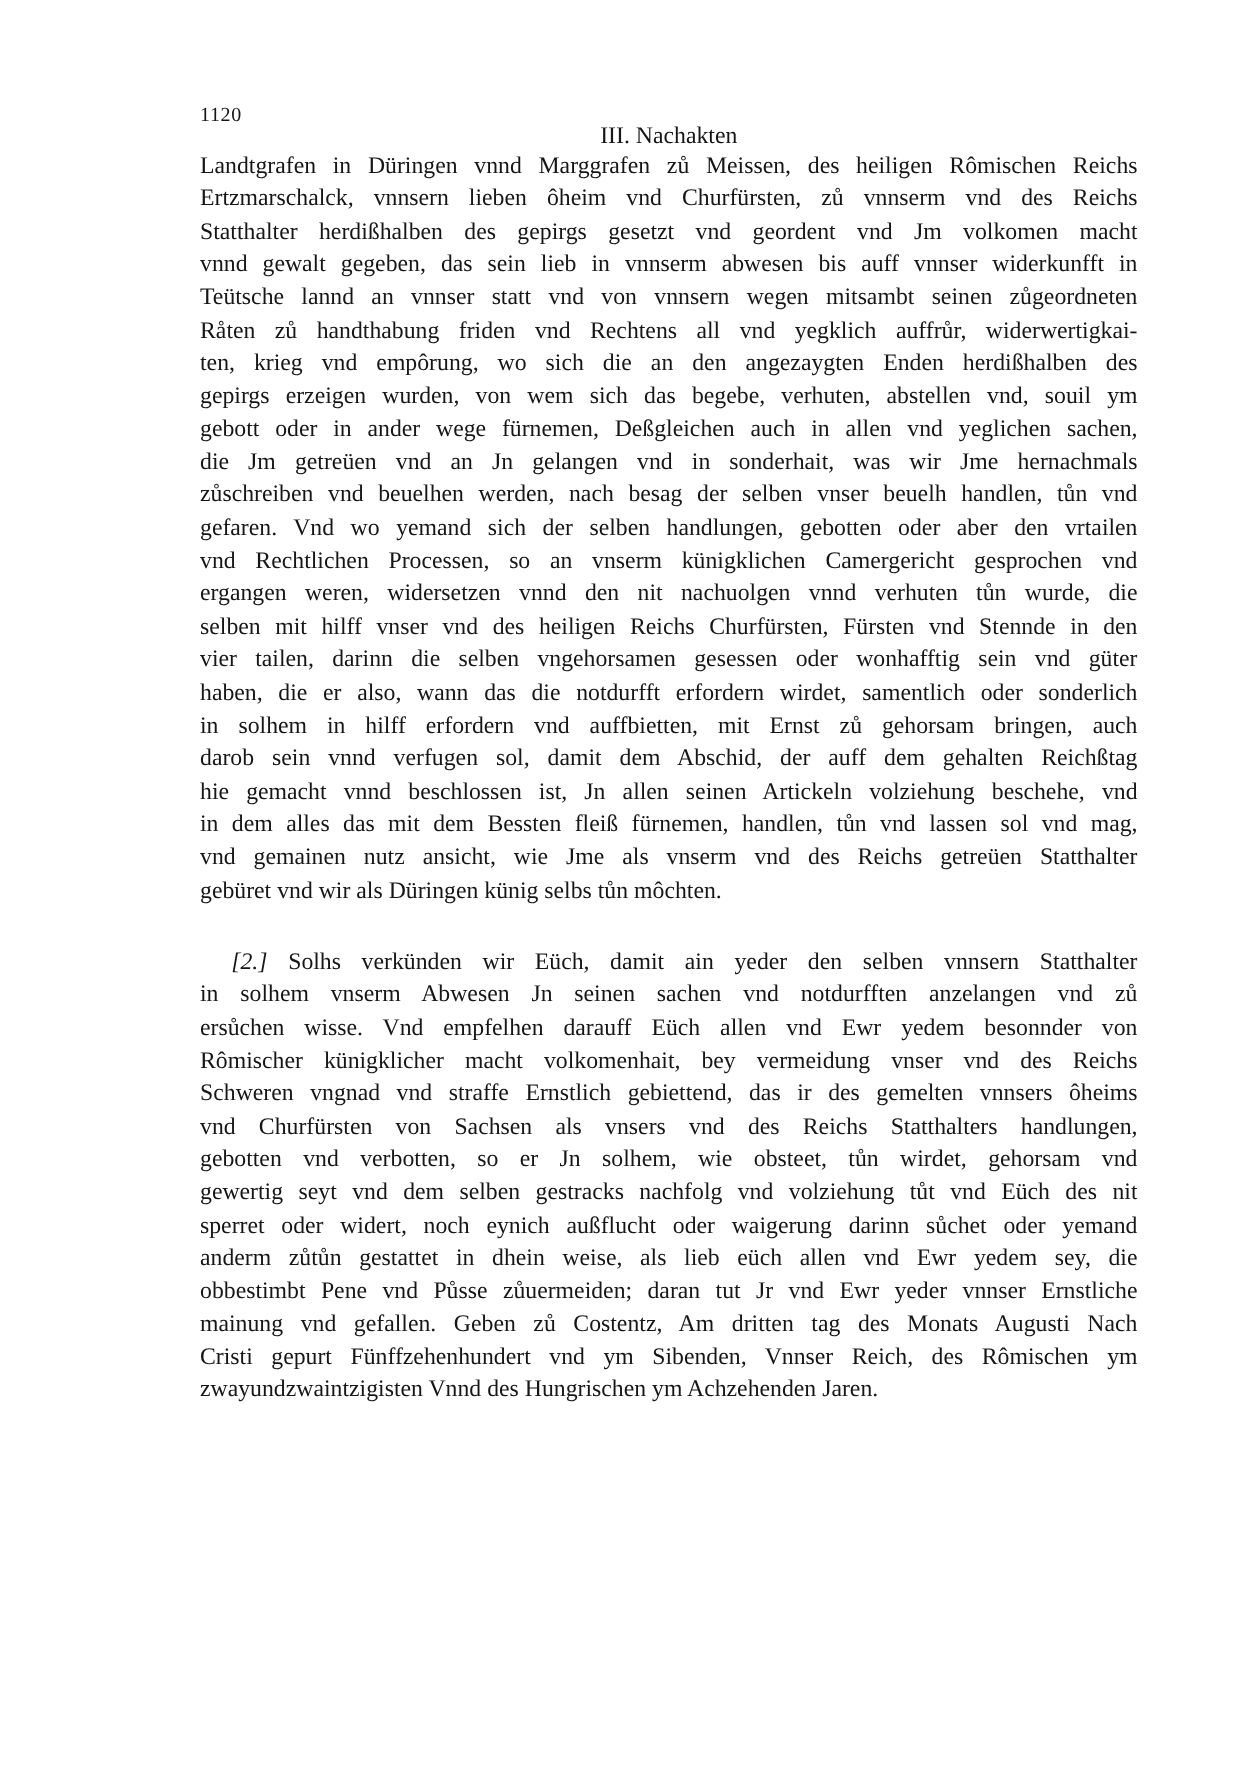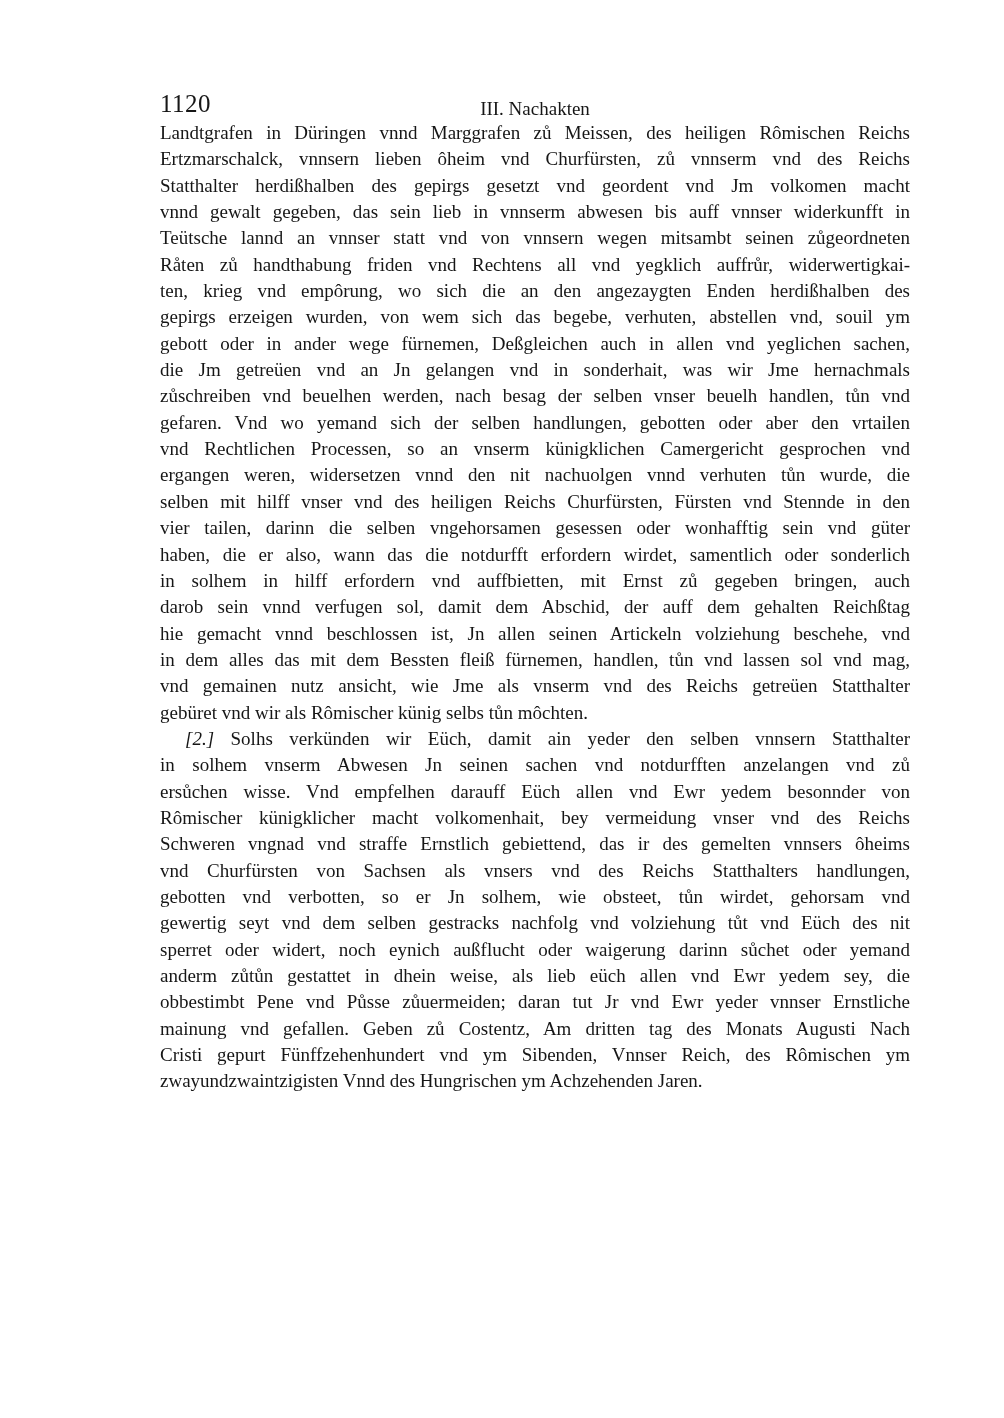--- a/index.html
+++ b/index.html
@@ -19,22 +19,22 @@
   .header-row {
     position: absolute;
     top: 80px;
     left: 160px;
     width: 750px;
     height: 26px;
   }
   .page-number {
     position: absolute;
     left: 0;
-    top: 11px;
-    font-size: 25px;
+    top: 0;
+    font-size: 16px;
     line-height: 26px;
     letter-spacing: 0.5px;
   }
   .header-title {
     position: absolute;
     left: 0;
     right: 0;
     top: 0;
     text-align: center;
     font-size: 19px;
@@ -56,20 +56,21 @@
     overflow: hidden;
     text-align: justify;
     text-align-last: justify;
     white-space: normal;
   }
   .line.last {
     text-align-last: left;
   }
   .line.indent {
     padding-left: 25px;
+    margin-top: 31px;
   }
   .marker {
     font-style: italic;
   }
 </style>
 </head>
 <body>
 
 <div class="page">
   <div class="header-row">
@@ -87,26 +88,26 @@
       <div class="line">gepirgs erzeigen wurden, von wem sich das begebe, verhuten, abstellen vnd, souil ym</div>
       <div class="line">gebott oder in ander wege fürnemen, Deßgleichen auch in allen vnd yeglichen sachen,</div>
       <div class="line">die Jm getreüen vnd an Jn gelangen vnd in sonderhait, was wir Jme hernachmals</div>
       <div class="line">zůschreiben vnd beuelhen werden, nach besag der selben vnser beuelh handlen, tůn vnd</div>
       <div class="line">gefaren. Vnd wo yemand sich der selben handlungen, gebotten oder aber den vrtailen</div>
       <div class="line">vnd Rechtlichen Processen, so an vnserm künigklichen Camergericht gesprochen vnd</div>
       <div class="line">ergangen weren, widersetzen vnnd den nit nachuolgen vnnd verhuten tůn wurde, die</div>
       <div class="line">selben mit hilff vnser vnd des heiligen Reichs Churfürsten, Fürsten vnd Stennde in den</div>
       <div class="line">vier tailen, darinn die selben vngehorsamen gesessen oder wonhafftig sein vnd güter</div>
       <div class="line">haben, die er also, wann das die notdurfft erfordern wirdet, samentlich oder sonderlich</div>
-      <div class="line">in solhem in hilff erfordern vnd auffbietten, mit Ernst zů gegeben bringen, auch</div>
+      <div class="line">in solhem in hilff erfordern vnd auffbietten, mit Ernst zů gehorsam bringen, auch</div>
       <div class="line">darob sein vnnd verfugen sol, damit dem Abschid, der auff dem gehalten Reichßtag</div>
       <div class="line">hie gemacht vnnd beschlossen ist, Jn allen seinen Artickeln volziehung beschehe, vnd</div>
       <div class="line">in dem alles das mit dem Bessten fleiß fürnemen, handlen, tůn vnd lassen sol vnd mag,</div>
       <div class="line">vnd gemainen nutz ansicht, wie Jme als vnserm vnd des Reichs getreüen Statthalter</div>
-      <div class="line last">gebüret vnd wir als Rômischer künig selbs tůn môchten.</div>
+      <div class="line last">gebüret vnd wir als Düringen künig selbs tůn môchten.</div>
       <div class="line indent"><span class="marker">[2.]</span> Solhs verkünden wir Eüch, damit ain yeder den selben vnnsern Statthalter</div>
       <div class="line">in solhem vnserm Abwesen Jn seinen sachen vnd notdurfften anzelangen vnd zů</div>
       <div class="line">ersůchen wisse. Vnd empfelhen darauff Eüch allen vnd Ewr yedem besonnder von</div>
       <div class="line">Rômischer künigklicher macht volkomenhait, bey vermeidung vnser vnd des Reichs</div>
       <div class="line">Schweren vngnad vnd straffe Ernstlich gebiettend, das ir des gemelten vnnsers ôheims</div>
       <div class="line">vnd Churfürsten von Sachsen als vnsers vnd des Reichs Statthalters handlungen,</div>
       <div class="line">gebotten vnd verbotten, so er Jn solhem, wie obsteet, tůn wirdet, gehorsam vnd</div>
       <div class="line">gewertig seyt vnd dem selben gestracks nachfolg vnd volziehung tůt vnd Eüch des nit</div>
       <div class="line">sperret oder widert, noch eynich außflucht oder waigerung darinn sůchet oder yemand</div>
       <div class="line">anderm zůtůn gestattet in dhein weise, als lieb eüch allen vnd Ewr yedem sey, die</div>

